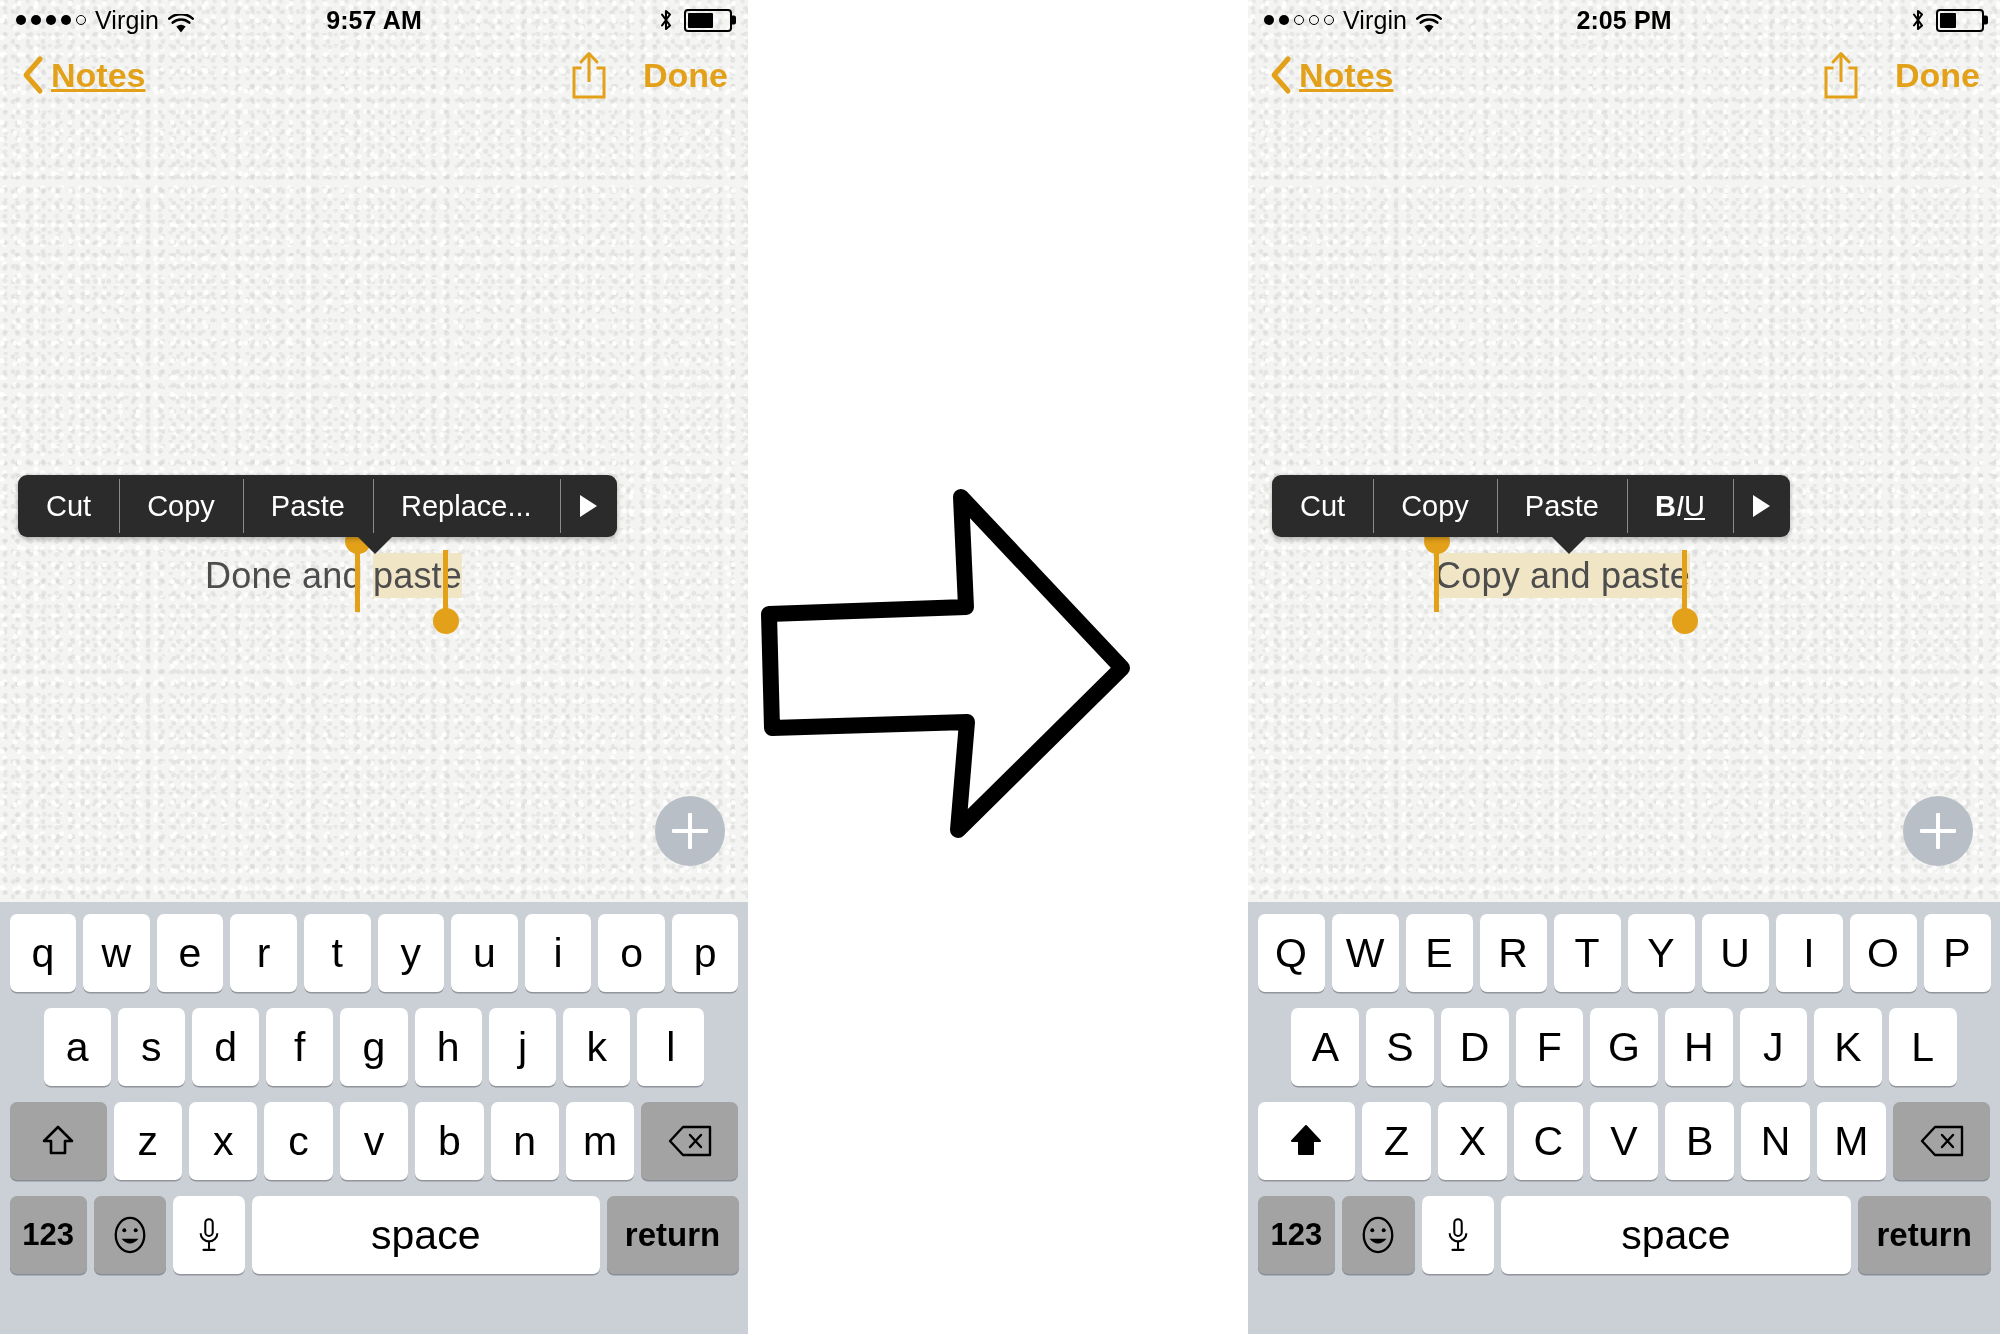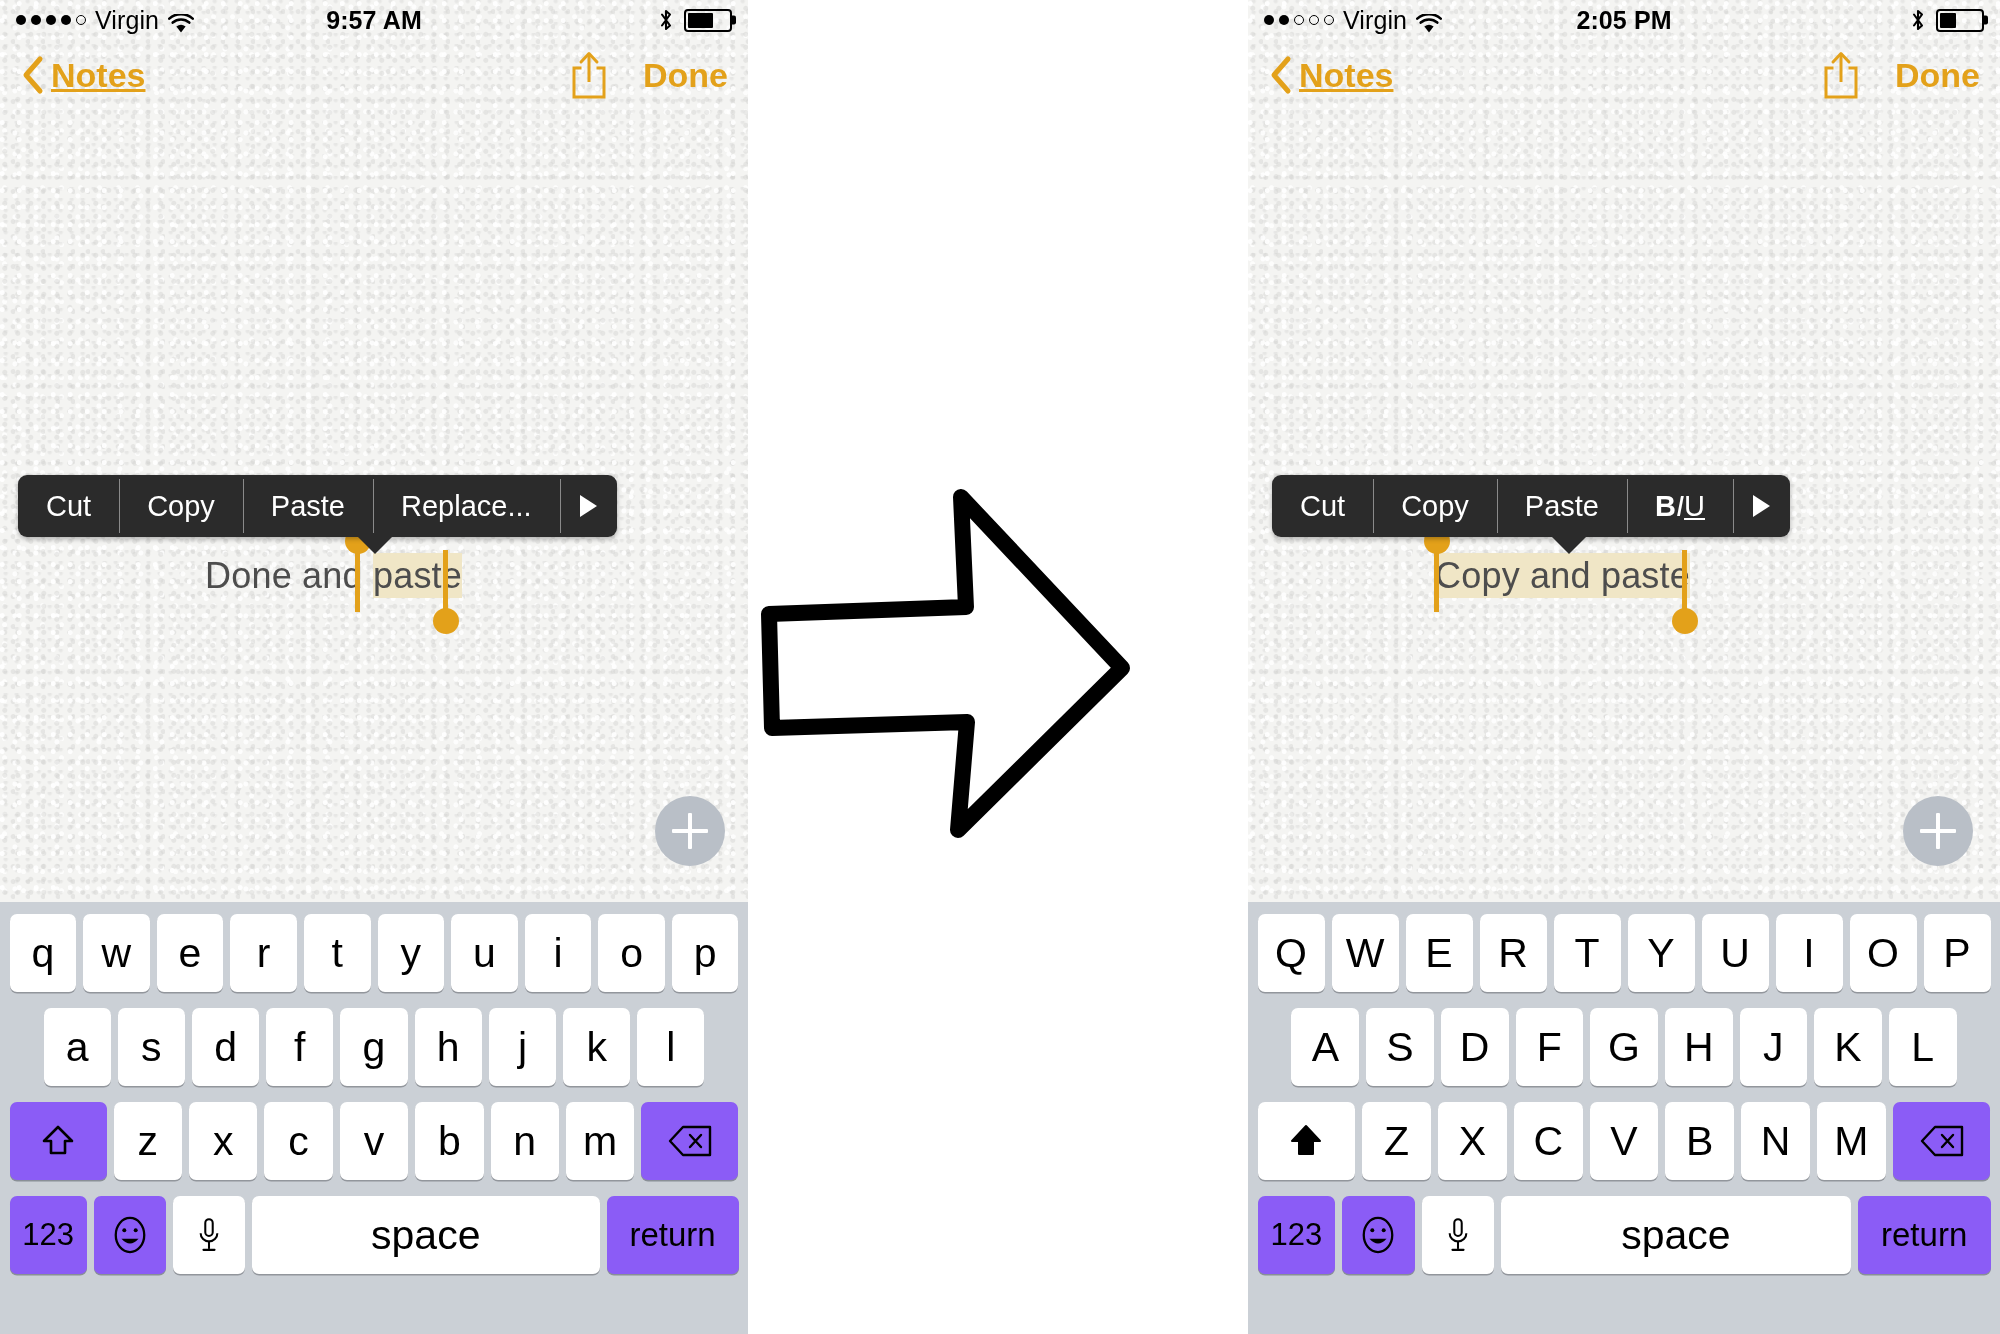--- a/index.html
+++ b/index.html
@@ -162,21 +162,21 @@
     box-shadow: 0 1.5px 0 rgba(136,140,146,.85);
     height: 78px; min-width: 62px; flex: 1;
     margin: 0 3.5px;
     display: flex; align-items: center; justify-content: center;
     font-size: 41px; color: #000; font-weight: 400;
     cursor: pointer;
     font-family: "Liberation Sans", sans-serif;
   }
   .krow.r2 { padding: 0 34px; }
   .krow.r3 .key.letter { flex: 1; }
-  .key.mod { background: #8b5cf6; box-shadow: 0 1.5px 0 rgba(130,135,143,.9); }
+  .key.mod { background: #a3a3a3; box-shadow: 0 1.5px 0 rgba(130,135,143,.9); font-weight: bold; }
   .key.wide { flex: 1.42; }
   .key.space { flex: 5.4; font-size: 41px; }
   .key.retn  { flex: 2.05; font-size: 33px; }
   .key.num   { flex: 1.2; font-size: 31px; }
   .key.small { flex: 1.12; }
   .kb-bottom { margin-bottom: 0 !important; }
 
   
   .center-arrow { position: absolute; left: 748px; top: 0; width: 500px; height: 1334px; }
 </style>

